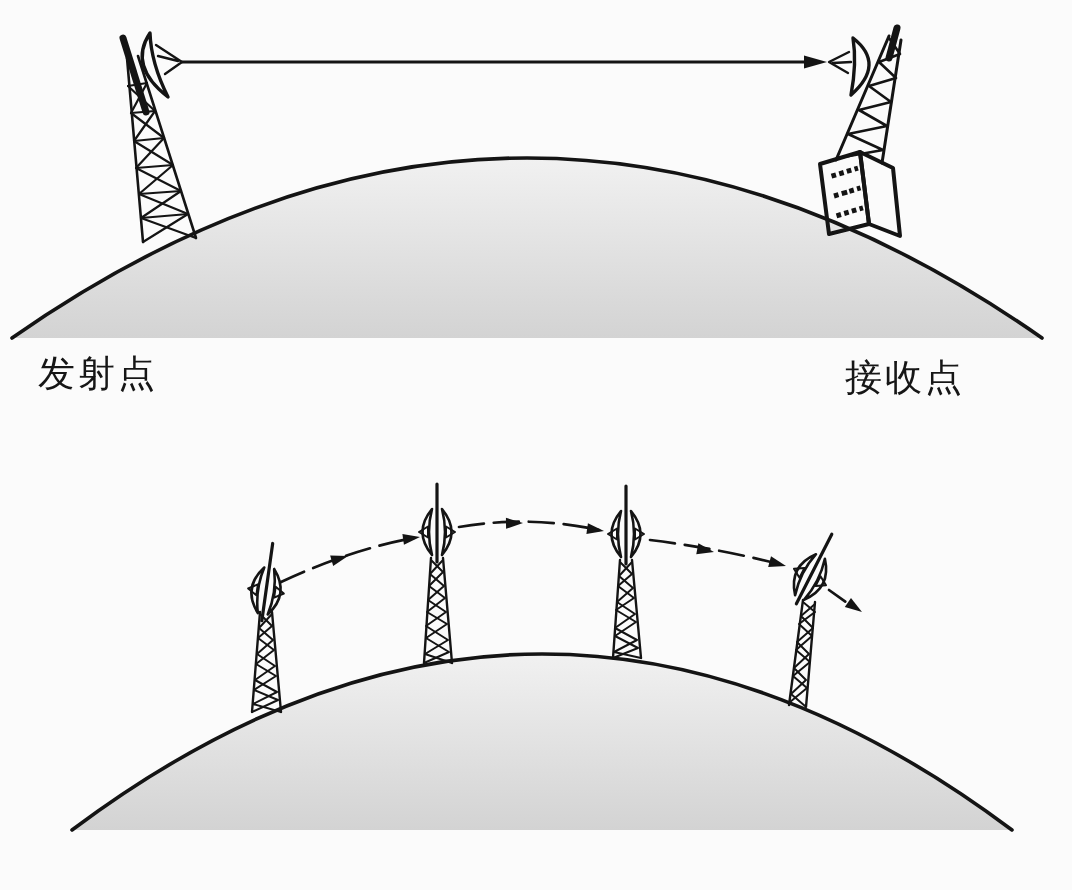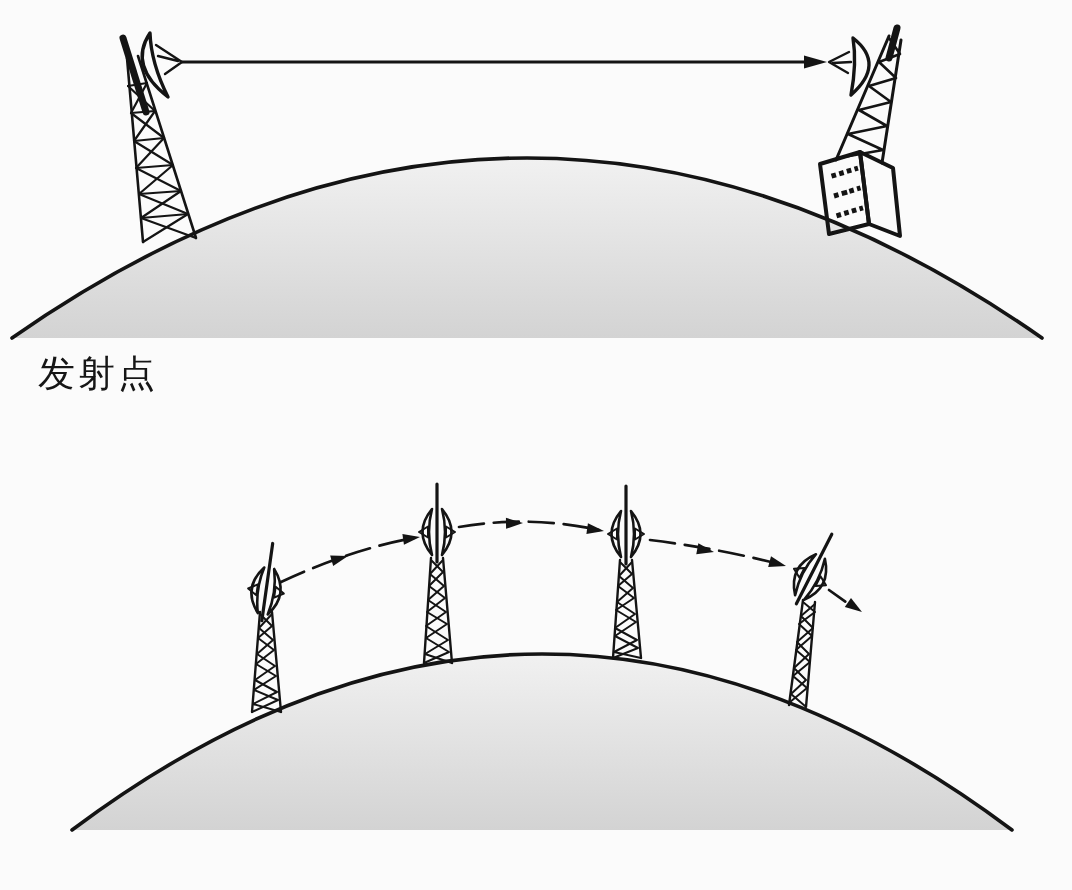--- a/index.html
+++ b/index.html
@@ -136,13 +136,14 @@
       <use href="#ah" transform="translate(786,566) rotate(15)"></use>
     </g>
     <g>
       <path class="k" d="M 829 590 L 853 607" stroke-width="2.7" stroke-dasharray="20 6"></path>
       <use href="#ah" transform="translate(862,612) rotate(34)"></use>
     </g>
   </g>
 </svg>
 
 <div class="cn-label label-transmit">发射点</div>
+<div class="cn-label label-receive">接收点</div>
 </div>
 
 </body></html>

